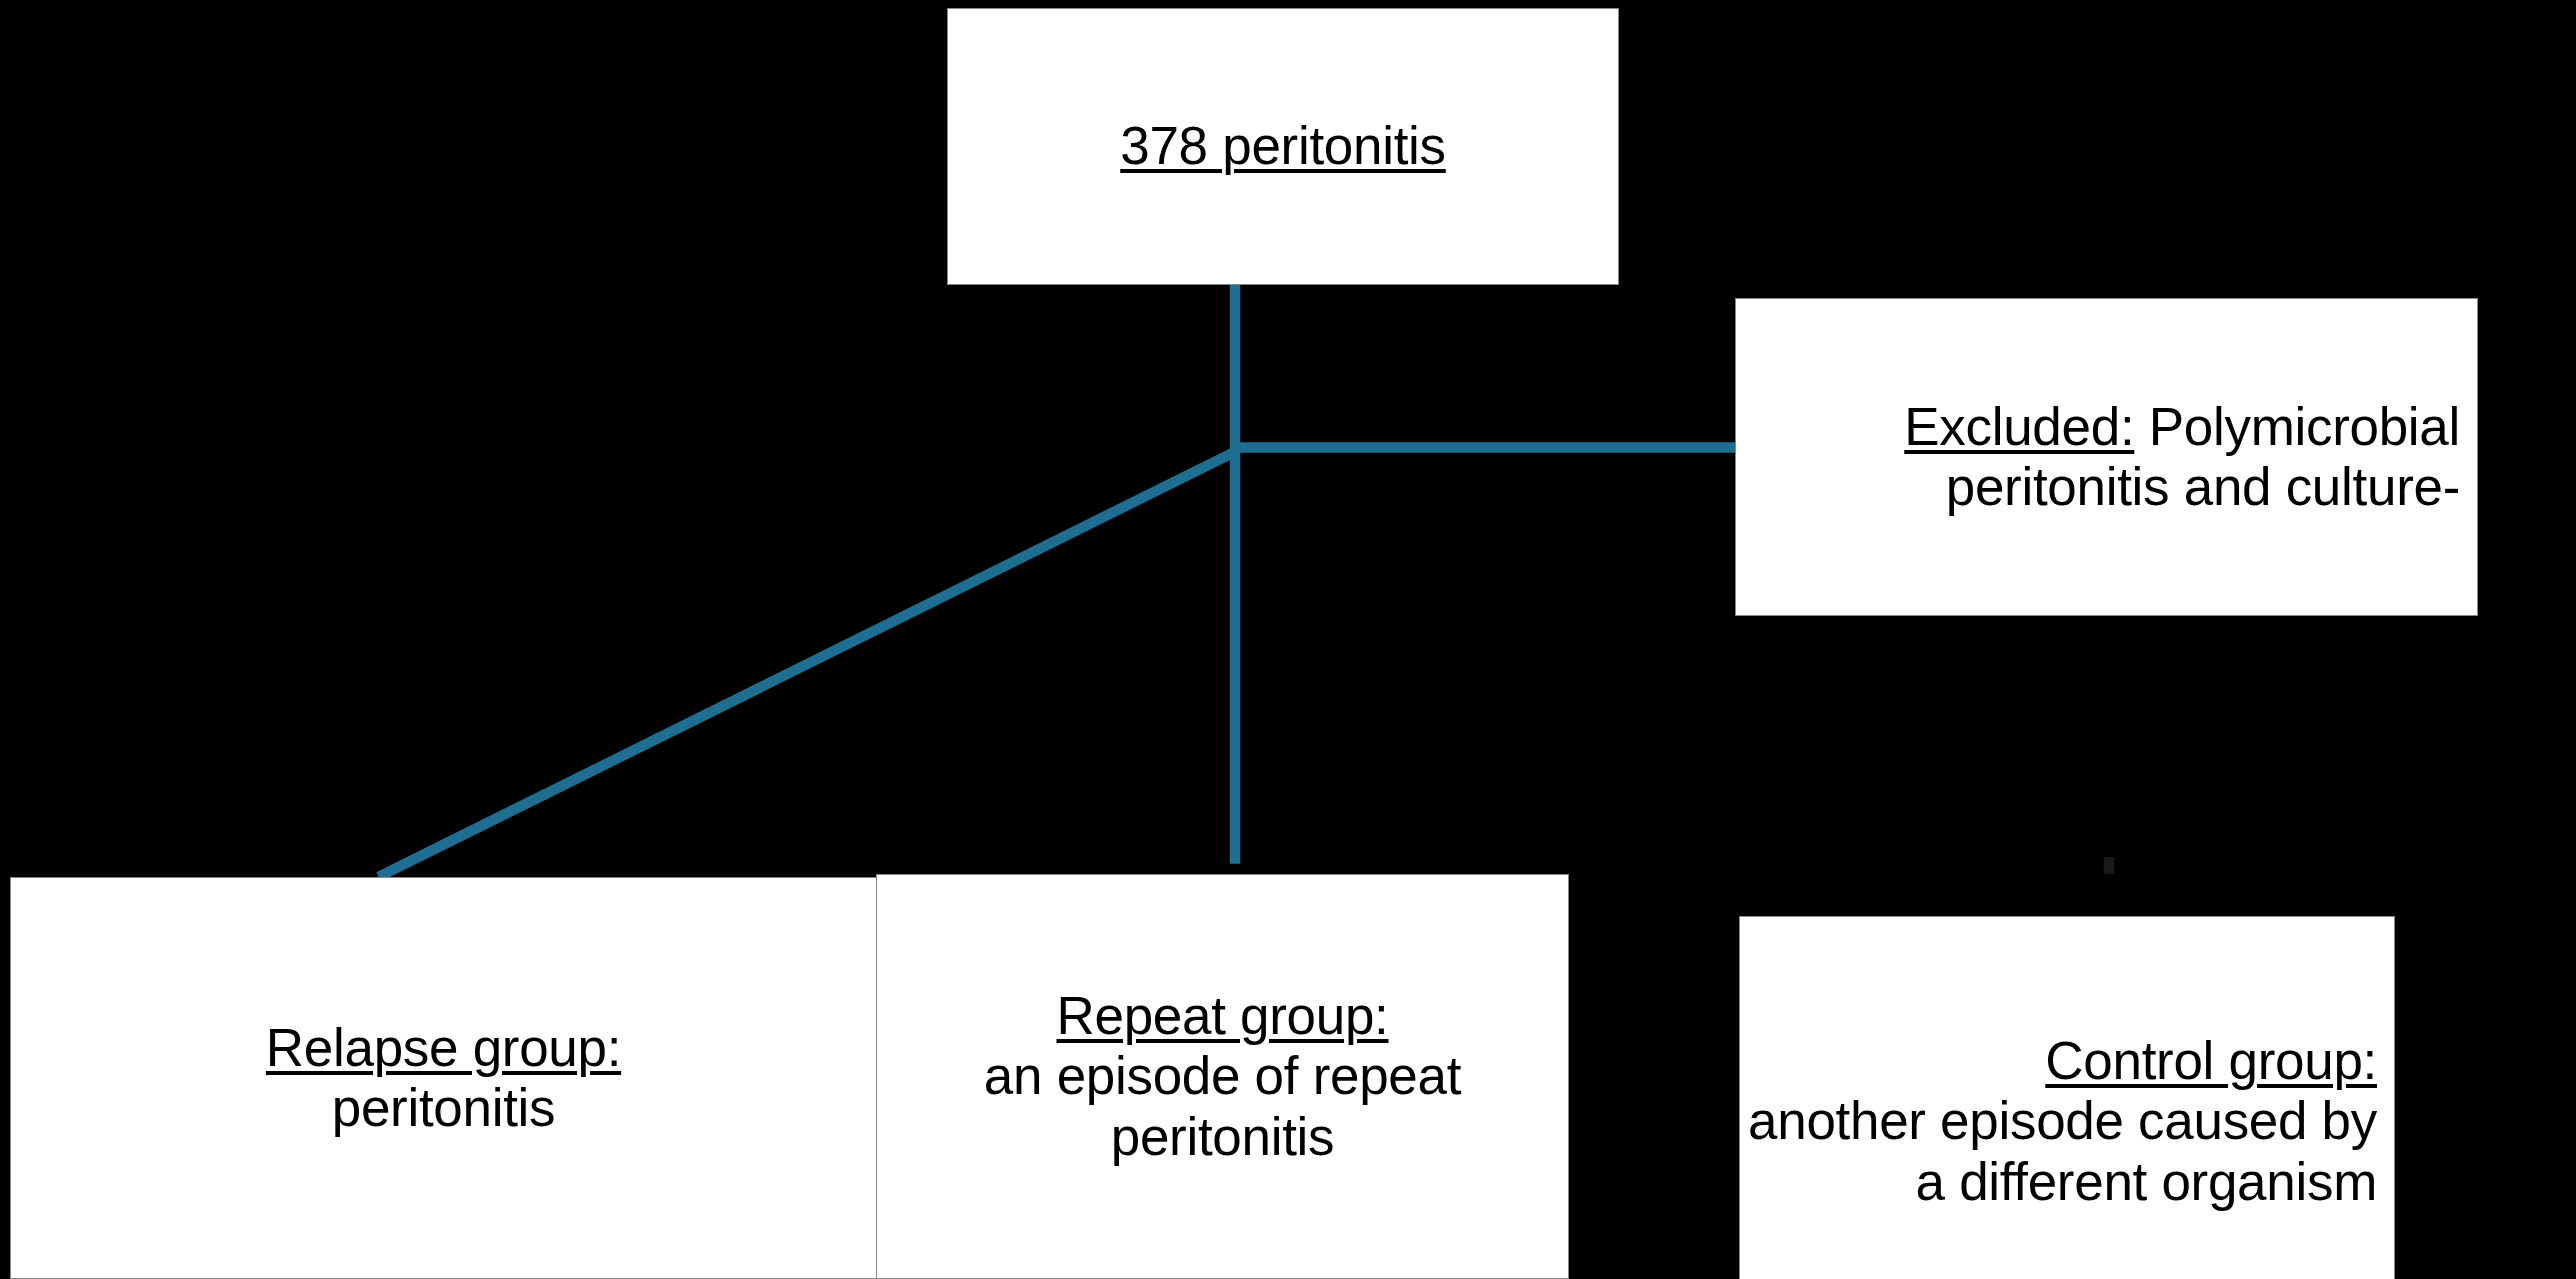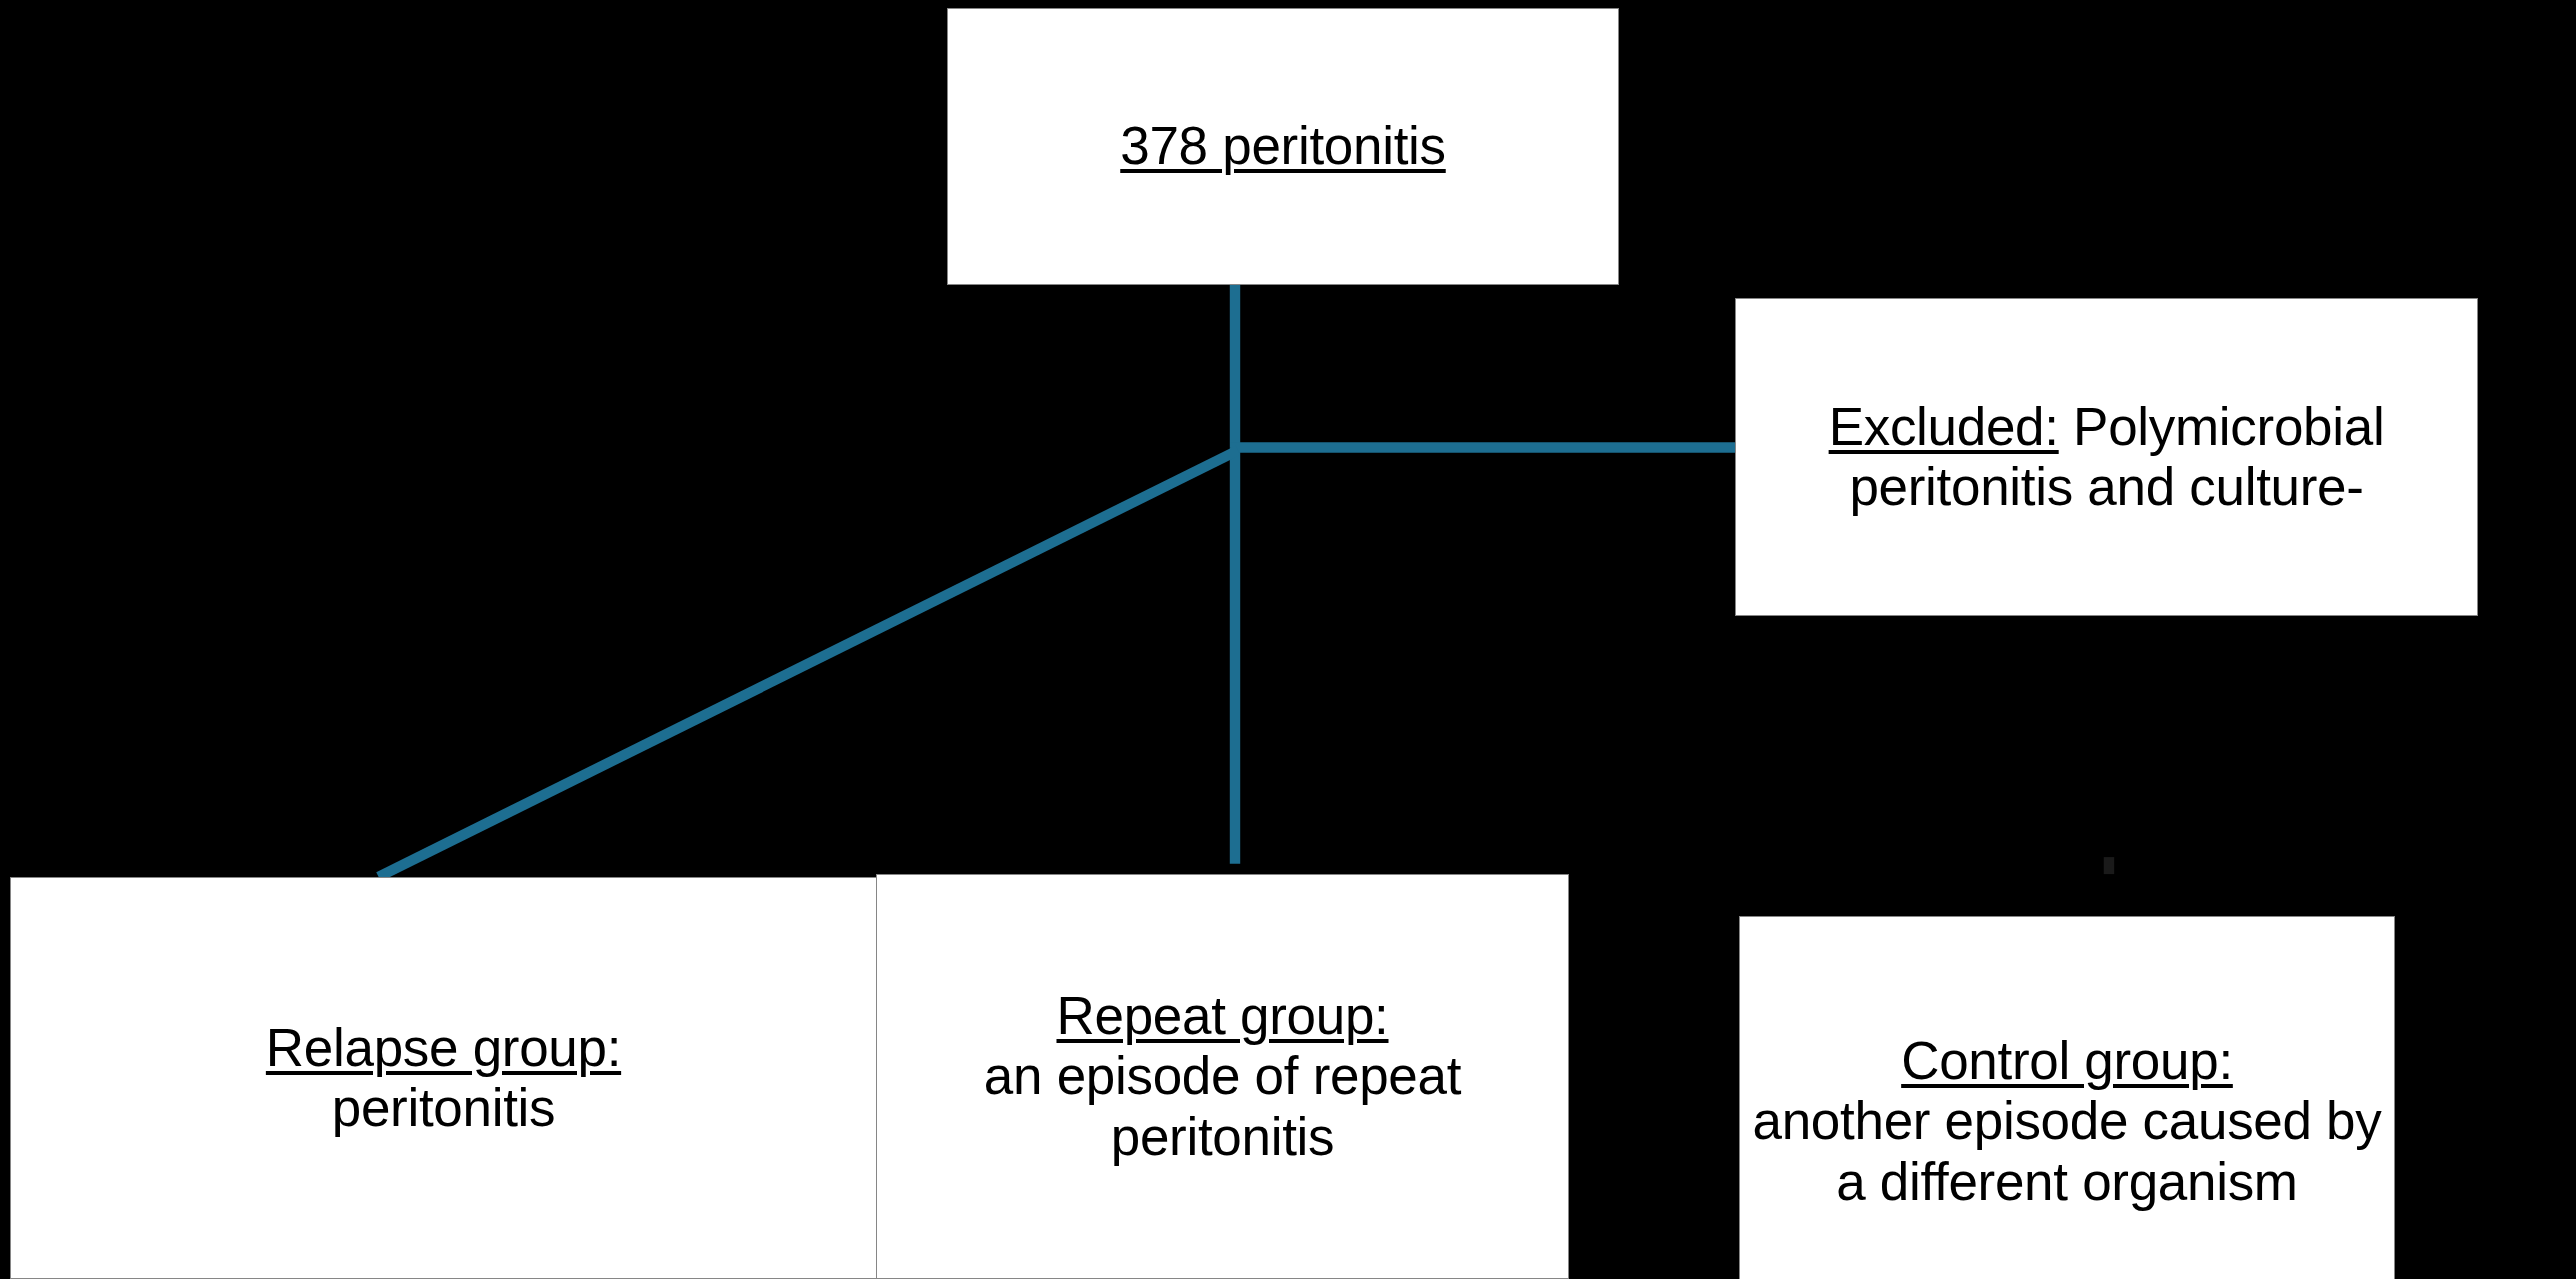--- a/index.html
+++ b/index.html
@@ -39,21 +39,21 @@
     justify-content: center;
     color: #000000;
     line-height: 1.14;
     letter-spacing: -0.3px;
   }
   .flow-box .ln {
     display: block;
     white-space: nowrap;
   }
   .flow-box.center { text-align: center; align-items: center; }
-  .flow-box.left   { text-align: left;  align-items: center; }
+  .flow-box.left   { text-align: left;  align-items: flex-end; }
 
   .u {
     text-decoration: underline;
     text-decoration-thickness: 3.8px;
     text-underline-offset: 4.7px;
   }
 
   
   #node-top {
     left: 947px; top: 7.6px;

